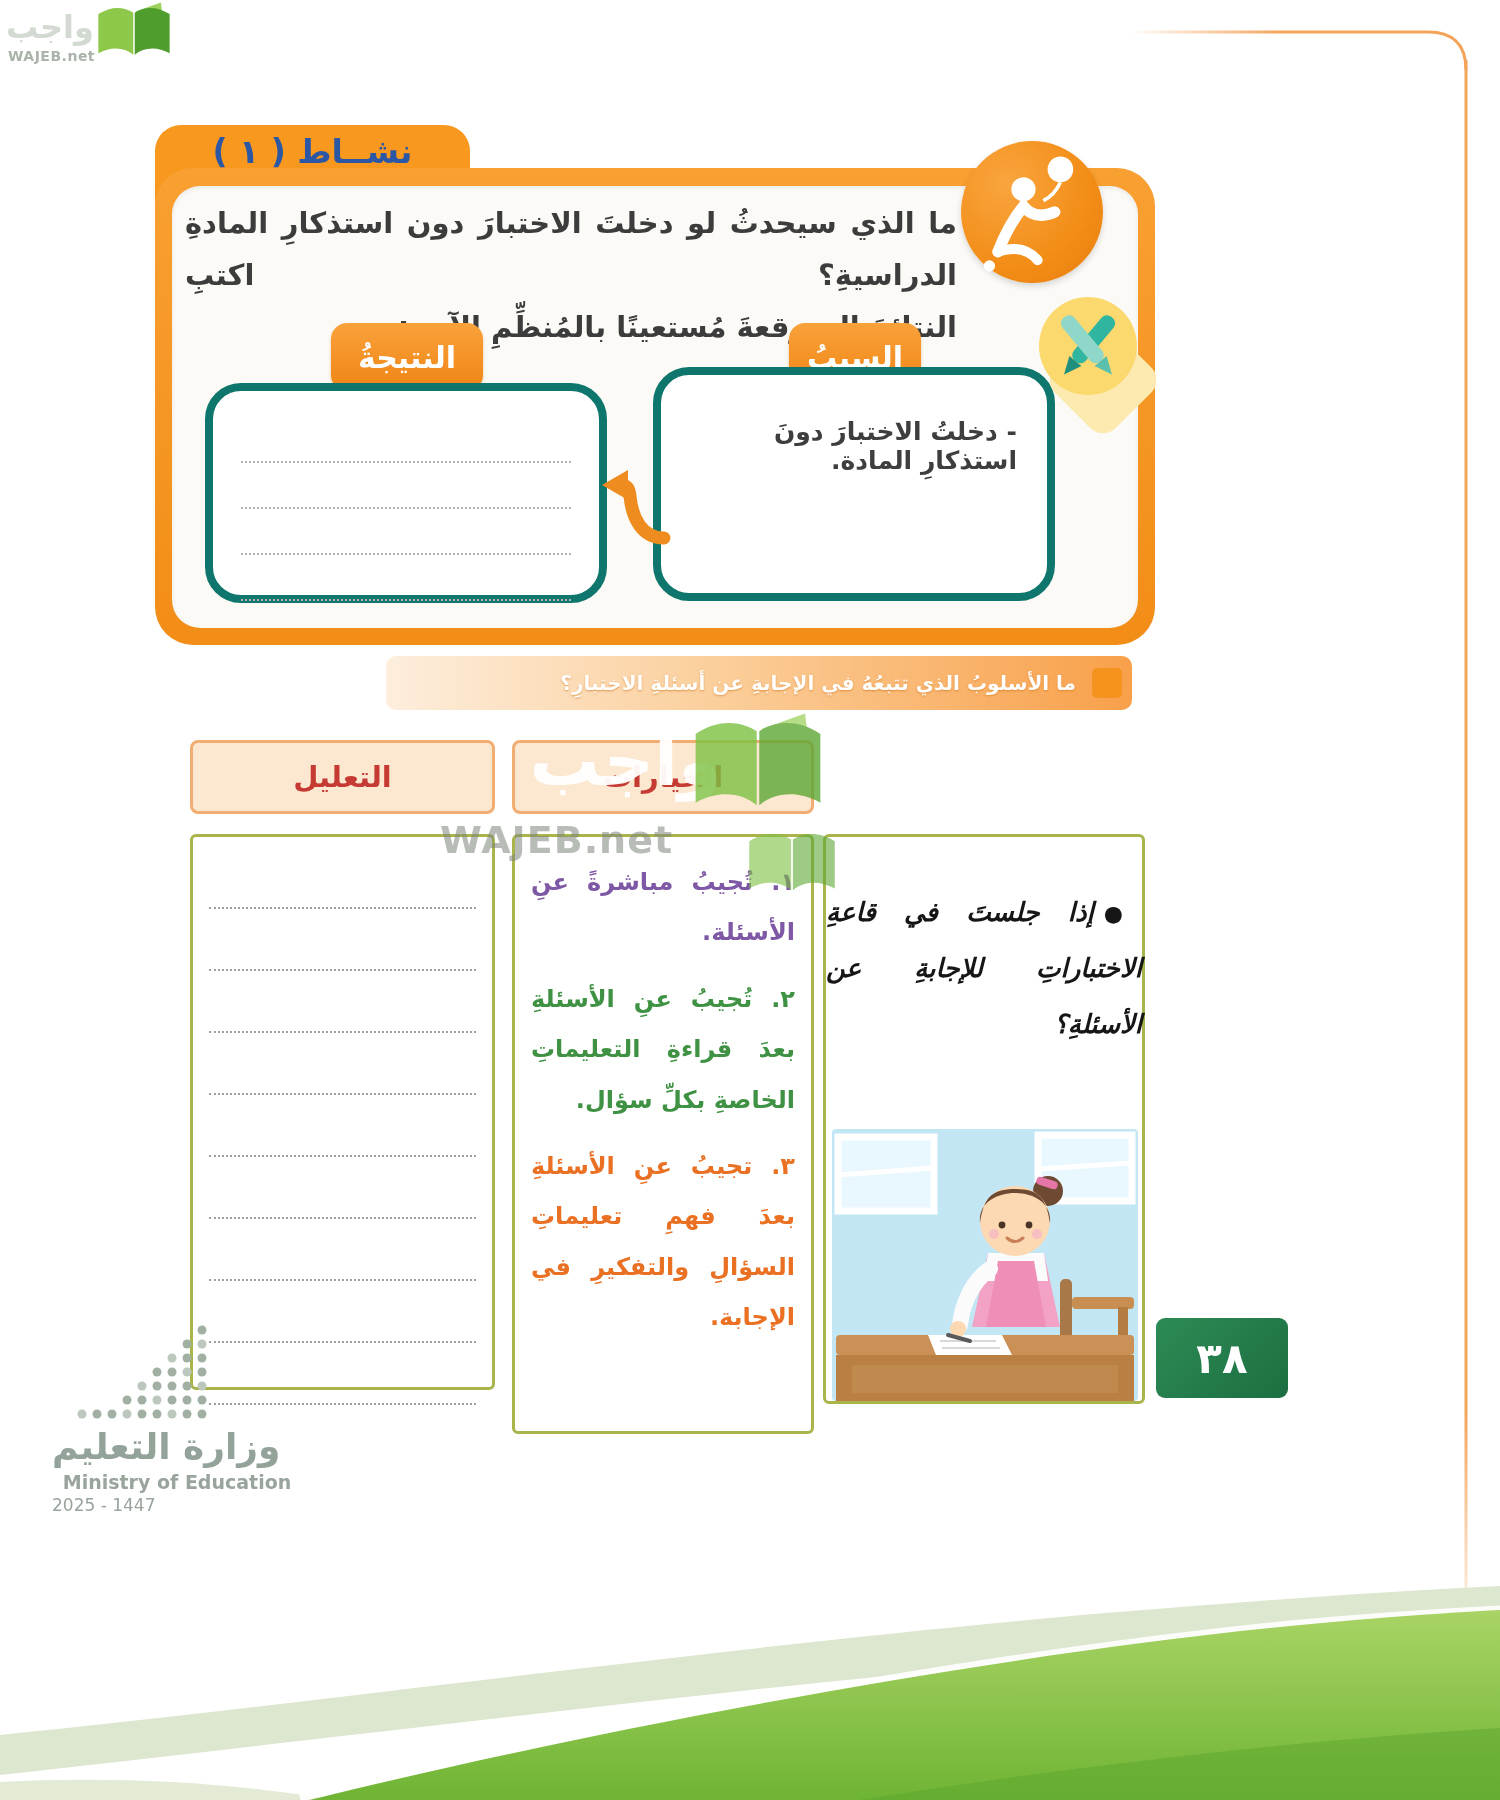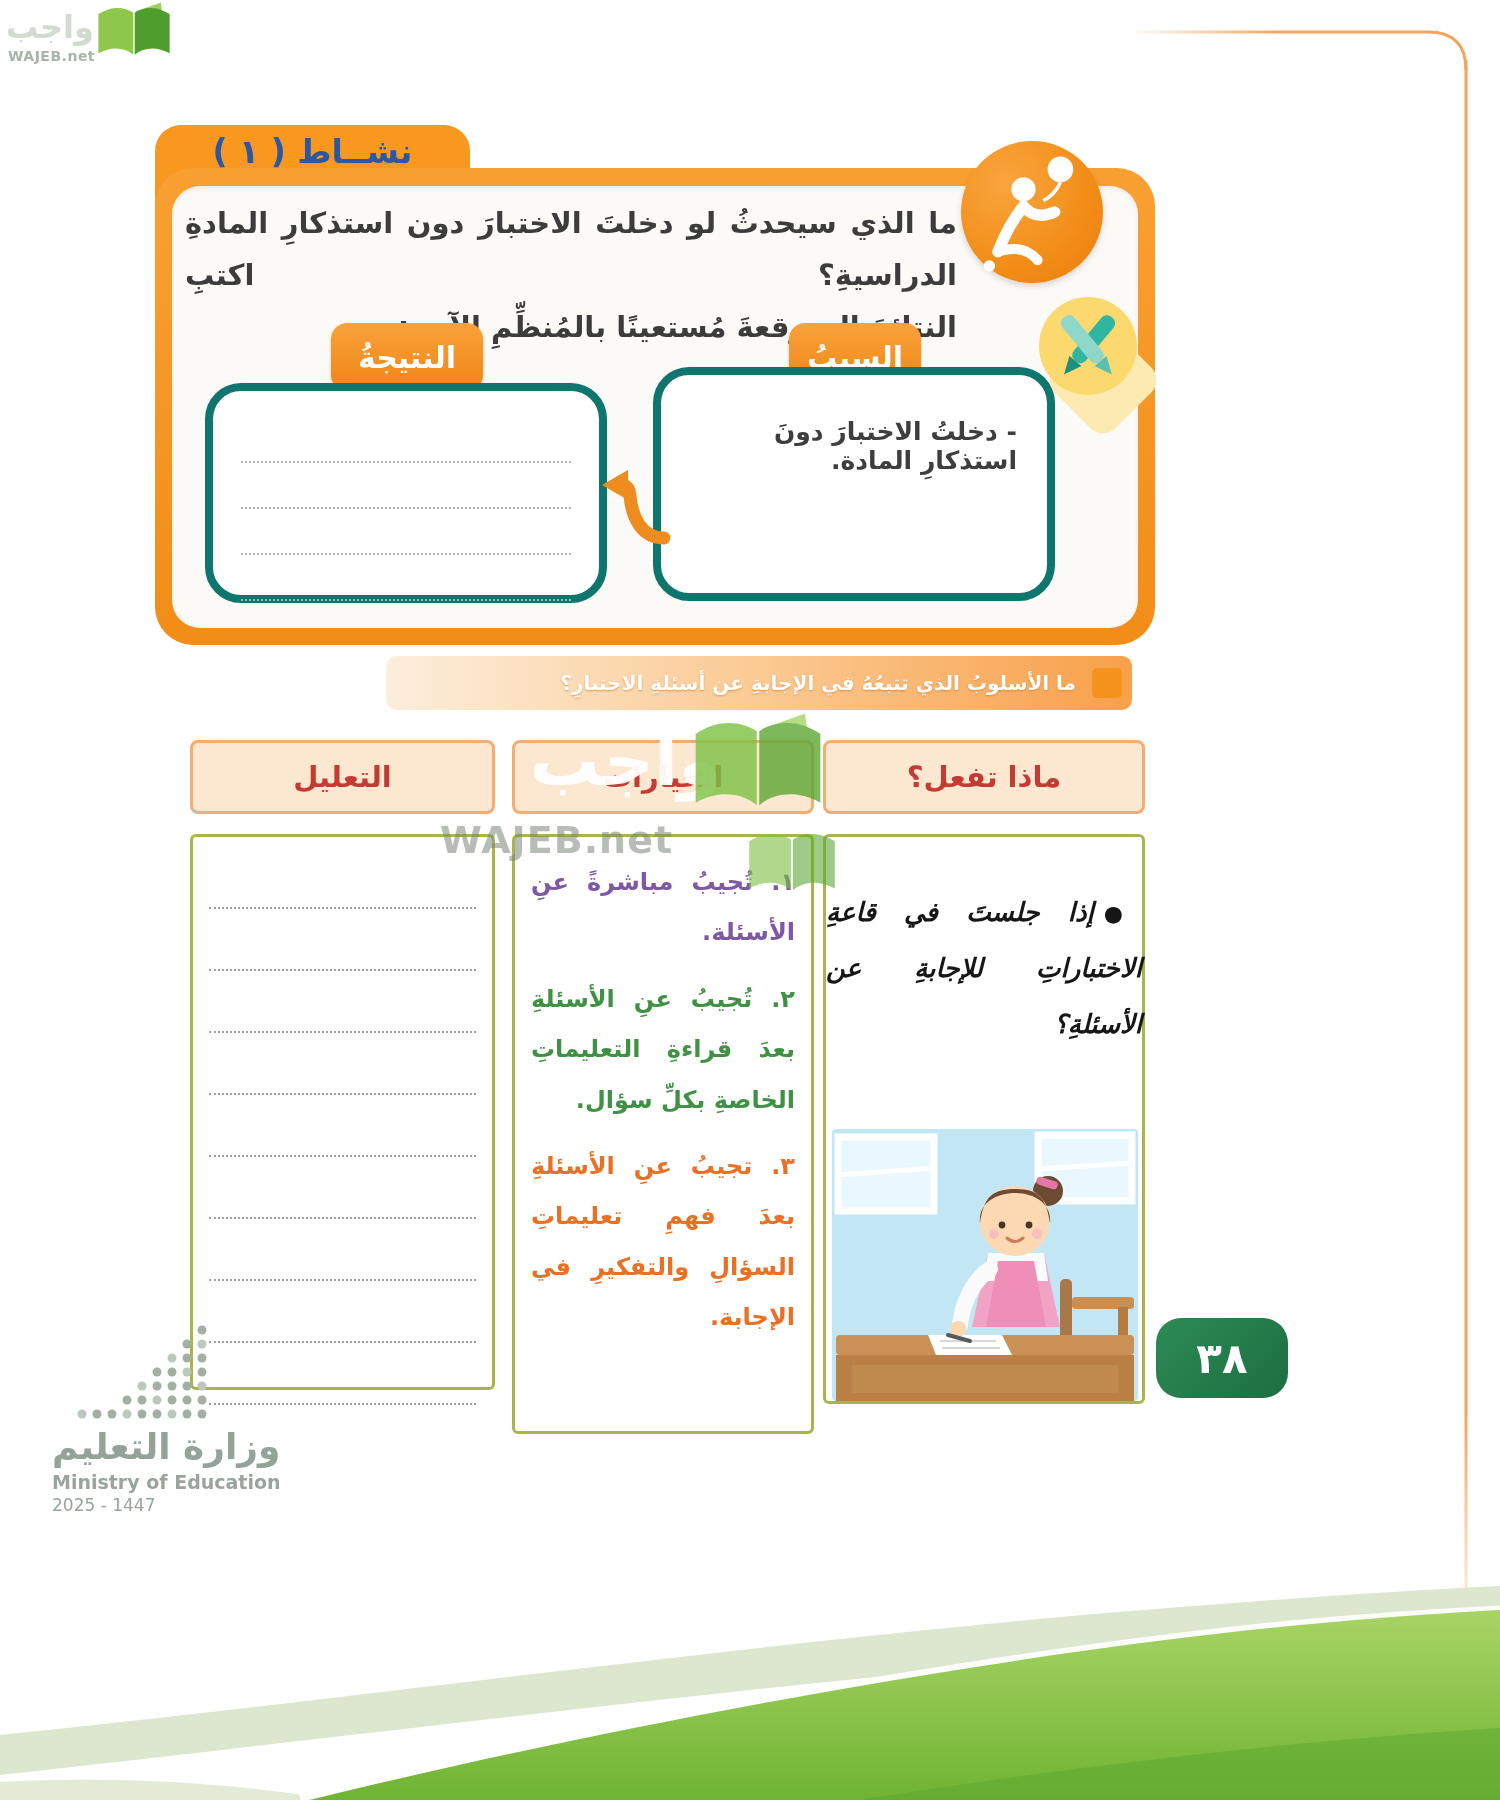--- a/index.html
+++ b/index.html
@@ -68,28 +68,28 @@
 
   
   .watermark{position:absolute;left:438px;top:700px;width:430px;height:215px;z-index:5;pointer-events:none;}
   .wm-ar{position:absolute;left:15px;top:20px;width:345px;text-align:center;font-size:70px;font-weight:bold;color:rgba(255,255,255,.95);}
   .wm-en{position:absolute;left:2px;top:118px;font-size:38px;font-weight:bold;color:rgba(125,133,124,.55);letter-spacing:1px;}
   .wm-book{position:absolute;left:250px;top:2px;width:140px;height:130px;opacity:.8;}
   .wm-book2{position:absolute;left:306px;top:120px;width:96px;height:88px;opacity:.6;}
 
   
   .page-badge{position:absolute;left:1156px;top:1318px;width:132px;height:80px;z-index:2;
-    background:linear-gradient(135deg,#2d8b55,#1c6e41);border-radius:25px;
+    background:linear-gradient(135deg,#2d8b55,#1c6e41);border-radius:9px;
     display:flex;align-items:center;justify-content:center;color:#ffffff;font-size:42px;font-weight:bold;}
 
   
   .ministry{position:absolute;left:52px;top:1322px;width:250px;z-index:2;}
   .mn-dots{width:175px;height:102px;}
   .mn-ar{margin-top:2px;font-size:36px;font-weight:bold;color:#93a39a;direction:rtl;text-align:left;}
-  .mn-en{margin-top:4px;font-size:19px;font-weight:bold;color:#99a49c;}
+  .mn-en{margin-top:4px;font-size:19px;font-weight:bold;color:#99a49c;text-align:center;}
   .mn-years{margin-top:2px;font-size:17px;color:#99a49c;}
 
   
   .waves{position:absolute;left:0;top:1530px;width:1500px;height:270px;z-index:1;}
 </style>
 </head>
 <body>
 
 <div class="page">
 
@@ -189,21 +189,20 @@
         </g>
       </svg>
     </div>
   </section>
 
   <div class="section-bar">
     <span class="section-square"></span>
     <span class="section-text">ما الأسلوبُ الذي تتبعُهُ في الإجابةِ عن أسئلةِ الاختبارِ؟</span>
   </div>
 
-  <div class="th th-what">ماذا تفعل؟</div>
   <div class="th th-options">الخيارات</div>
   <div class="th th-reason">التعليل</div>
 
   <div class="td td-what">
     <p class="what-text">
       <span class="what-bullet">●</span><span>إذا جلستَ في قاعةِ الاختباراتِ للإجابةِ عن الأسئلةِ؟</span>
     </p>
     <div class="illus">
       <svg viewBox="0 0 306 272" width="306" height="272">
         <rect width="306" height="272" fill="#c3e6f5"></rect>

